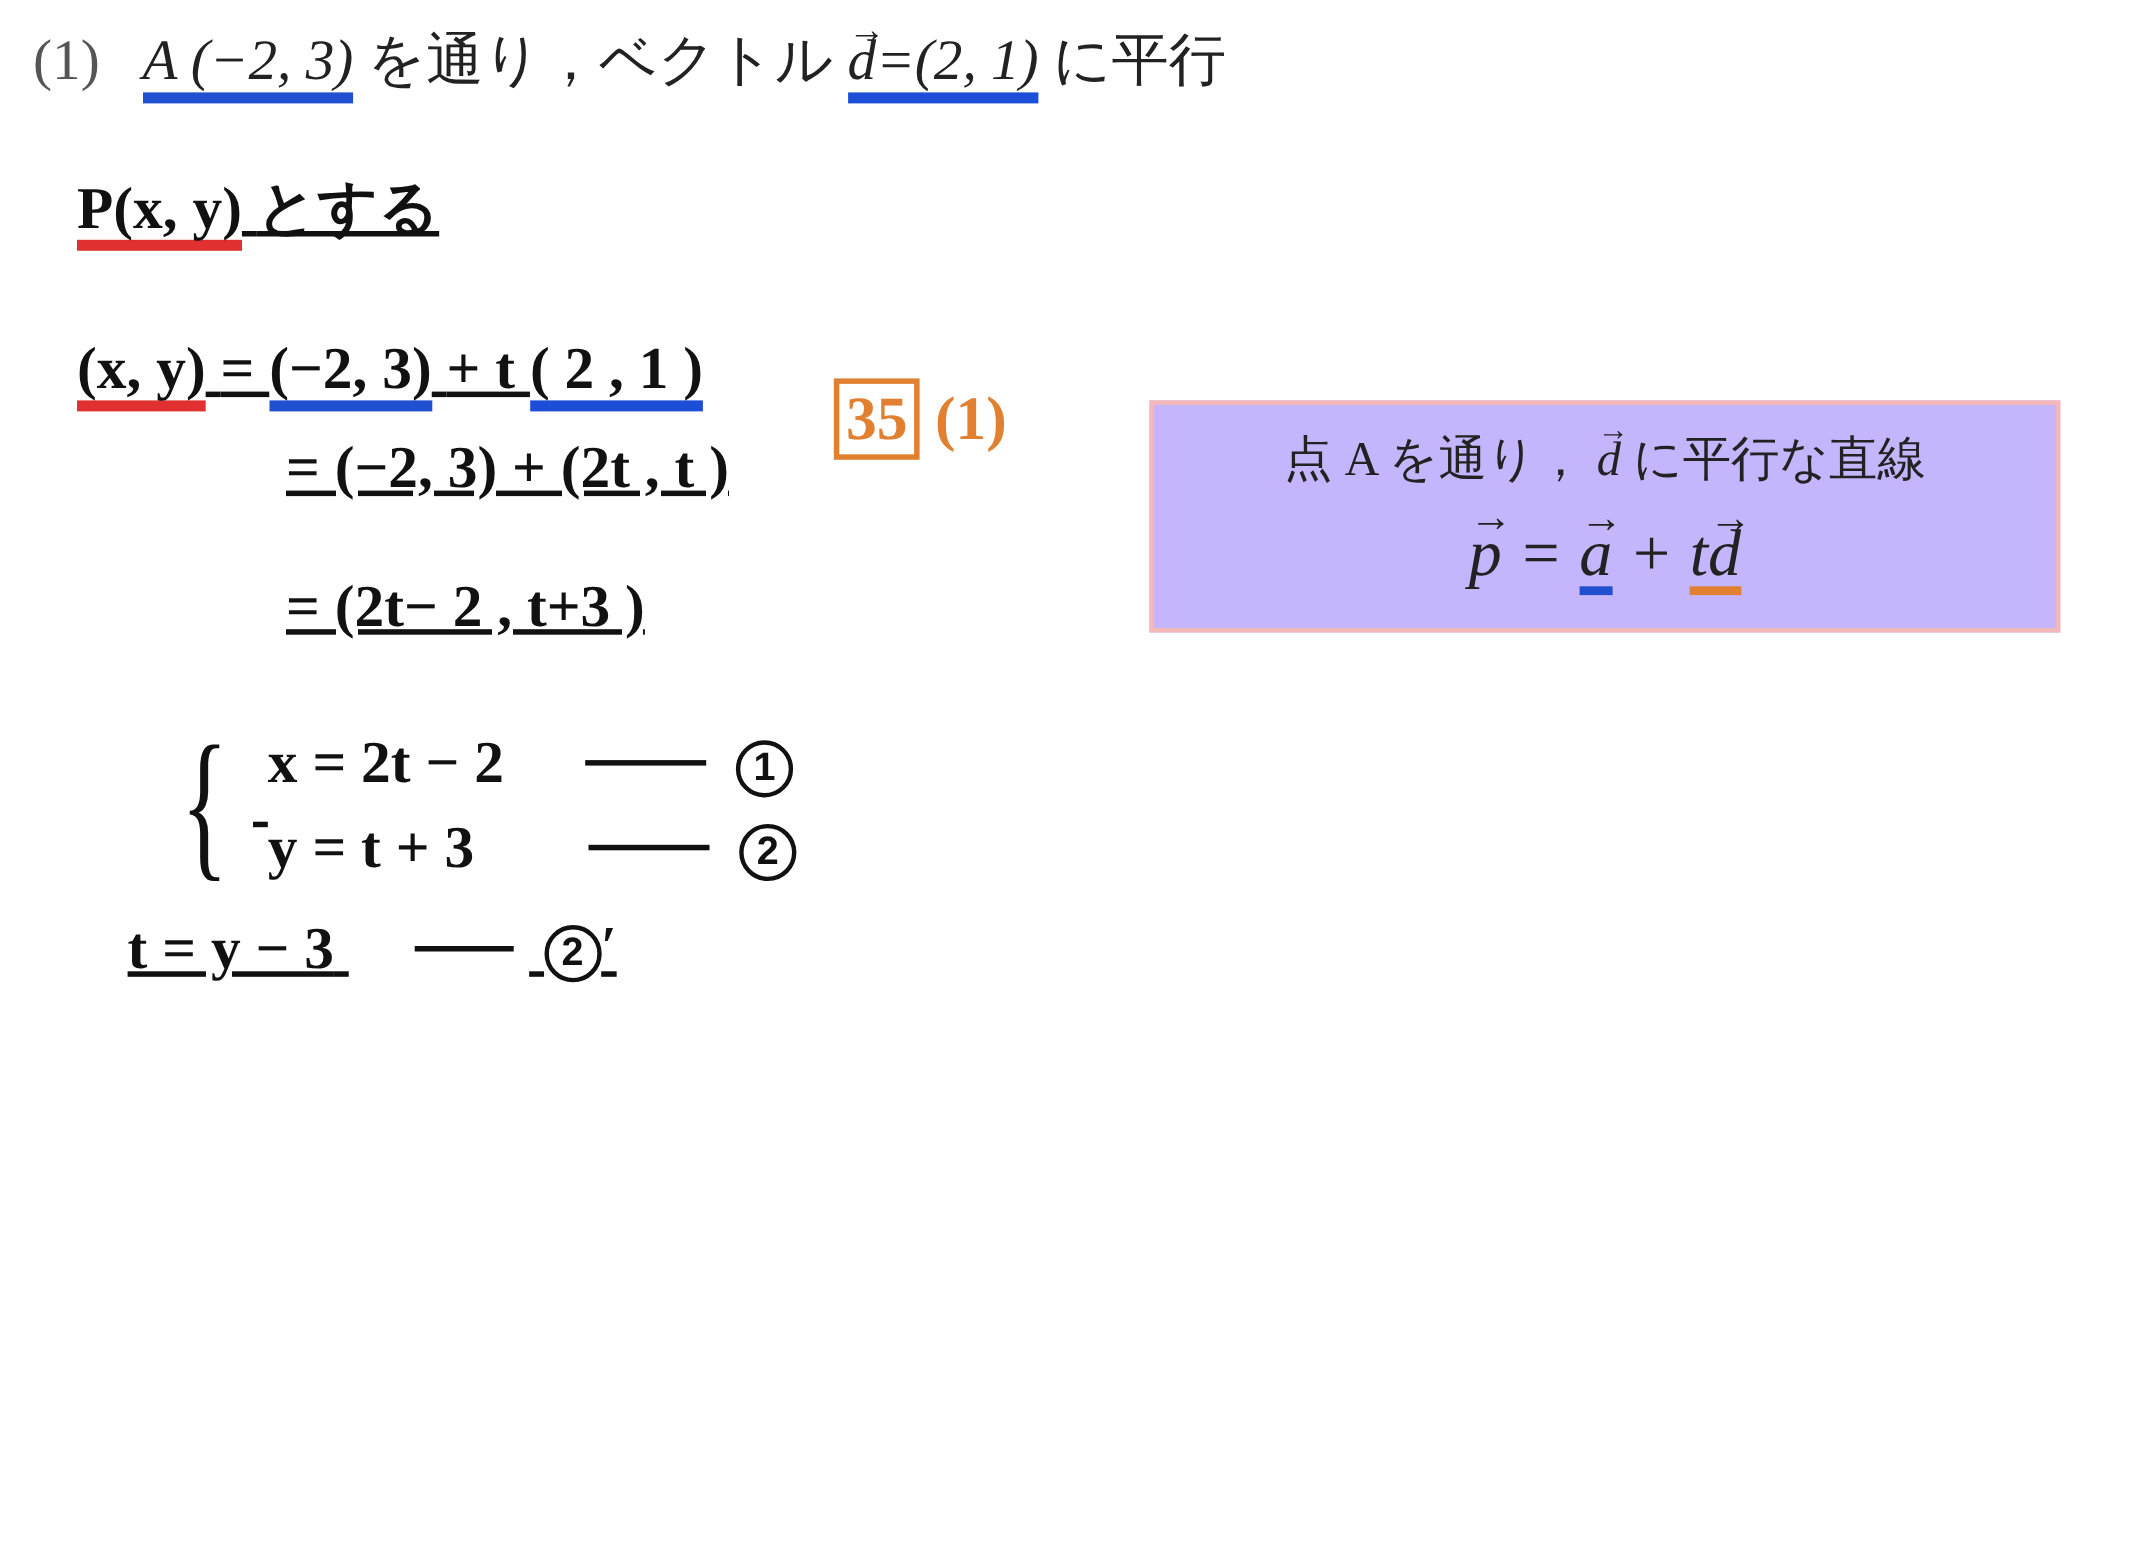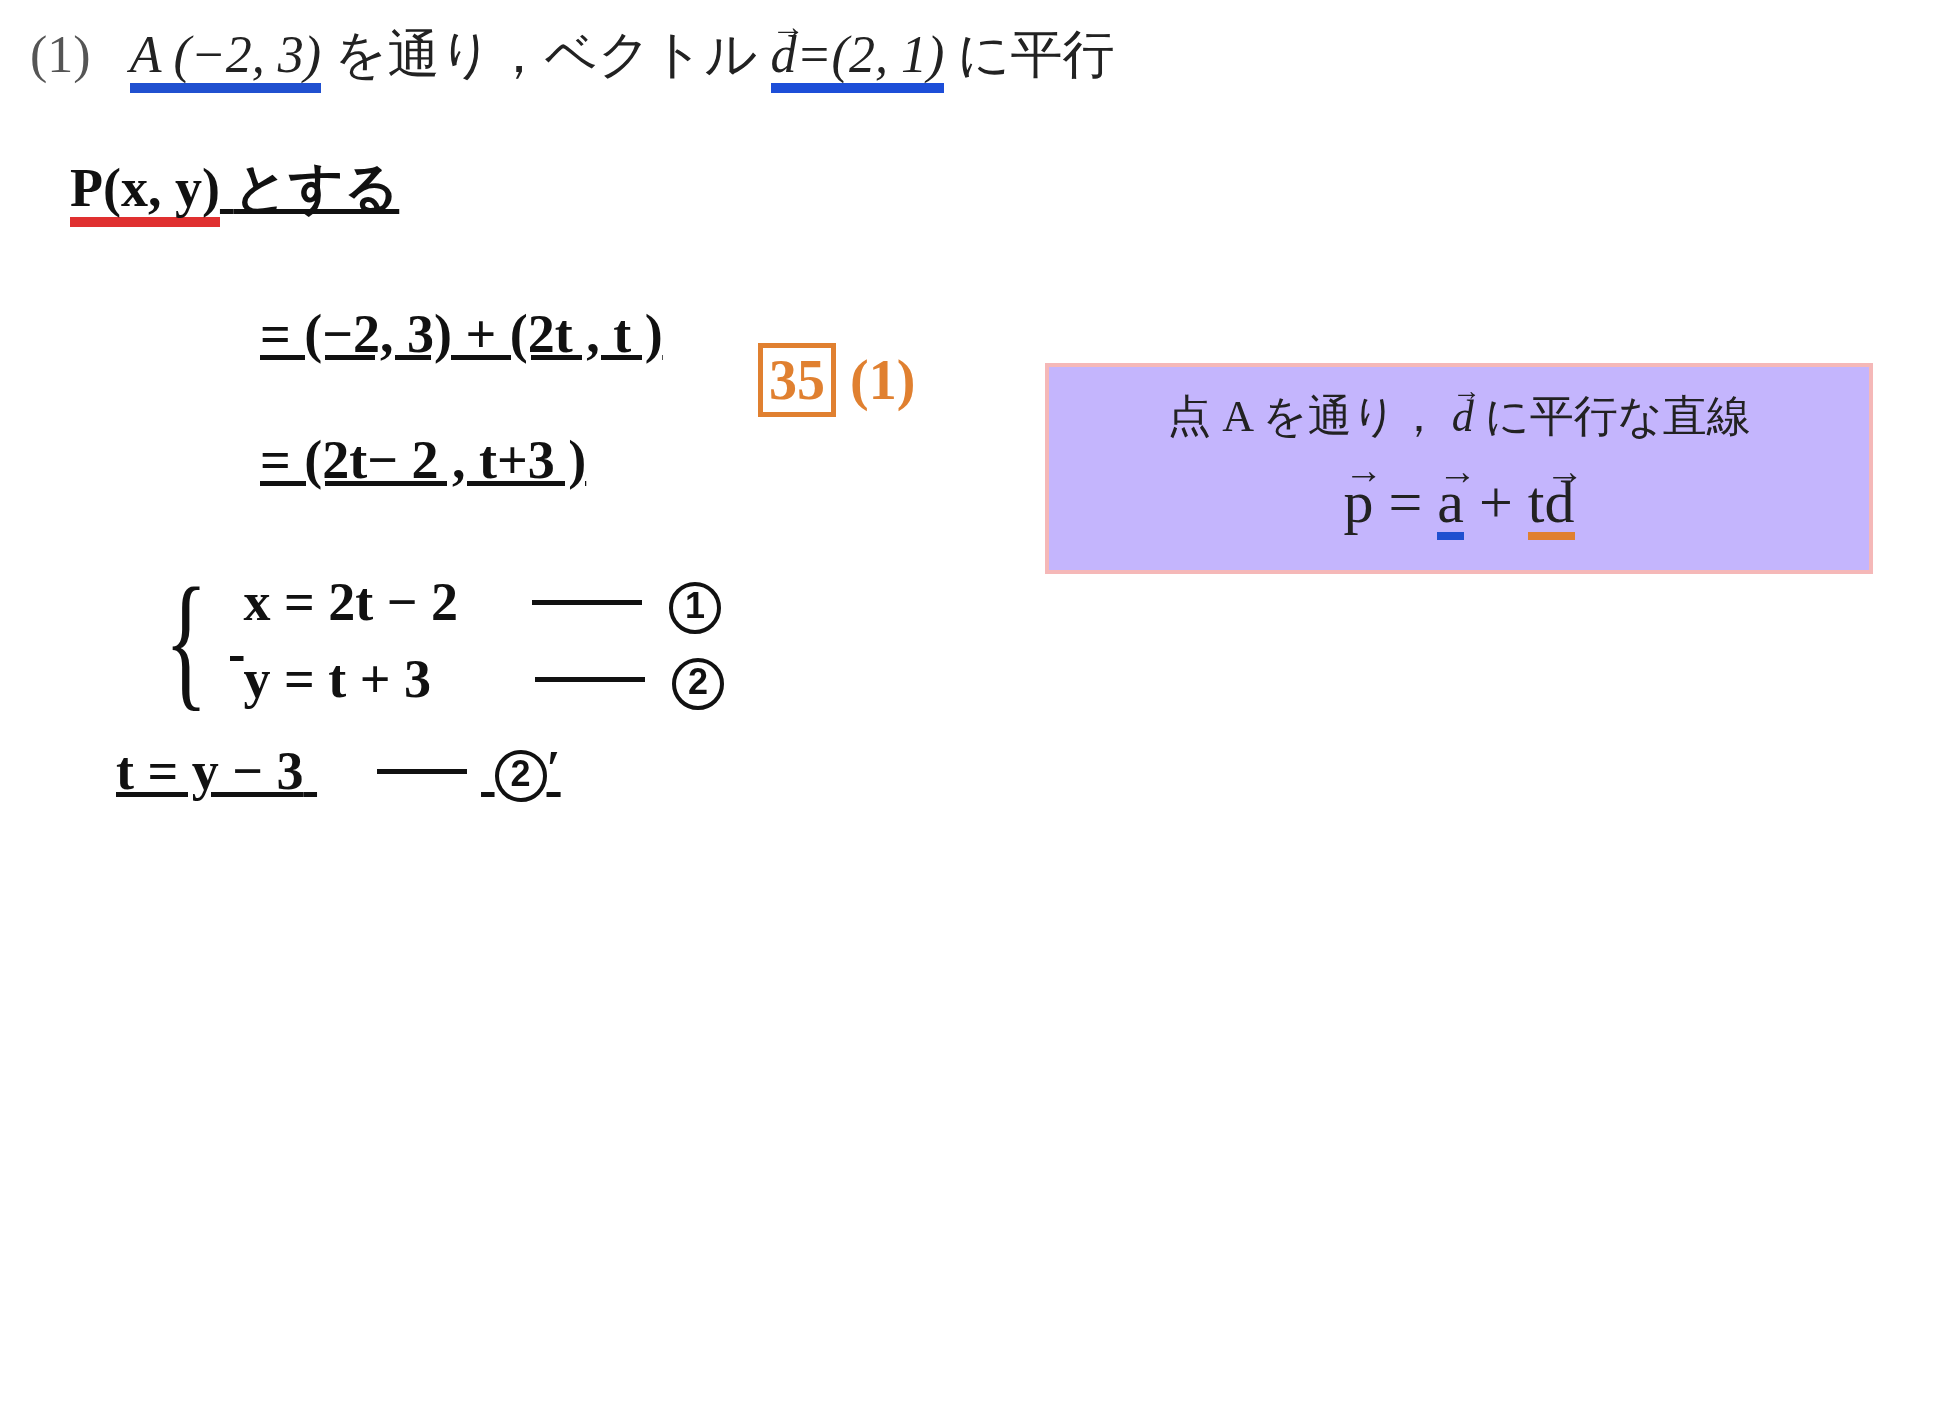--- a/index.html
+++ b/index.html
@@ -86,21 +86,21 @@
     top:210px;
     width:760px;
     border: 4px solid #f5b8b8;
     padding: 20px 30px 30px 30px;
     font-family: "Times New Roman", "Yu Mincho", serif;
     font-size:44px;
     color:#222;
     text-align:center;
     background:#c4b5fd;
   }
-  .formula-box .eq { font-size:60px; margin-top:22px; }
+  .formula-box .eq { font-size:60px; font-style:italic; margin-top:22px; }
   .serif { font-family:"Times New Roman", serif; font-style:italic; }
 </style>
 </head>
 <body>
 
 <div class="problem-line">
   <span class="qnum">(1)</span>
   &nbsp;
   <span class="u-blue serif">A (−2,  3)</span>
   <span> を通り，ベクトル </span>
@@ -132,20 +132,27 @@
     </div>
   </div>
 
   <div class="hand hand-line">
     <span class="u-red">P(x, y)</span>
     <span> とする</span>
   </div>
 
   <div style="height:40px"></div>
 
+  <div class="hand hand-line">
+    <span class="u-red">(x, y)</span>
+    <span> = </span>
+    <span class="u-blue">(−2, 3)</span>
+    <span> + t </span>
+    <span class="u-orange">( 2 , 1 )</span>
+  </div>
 
   <div class="hand hand-line indent1">=  (−2, 3) + (2t , t )</div>
 
   <div style="height:24px"></div>
 
   <div class="hand hand-line indent1">=  (2t− 2 ,  t+3 )</div>
 
   <div style="height:34px"></div>
 
   <div class="hand hand-line indent2">

